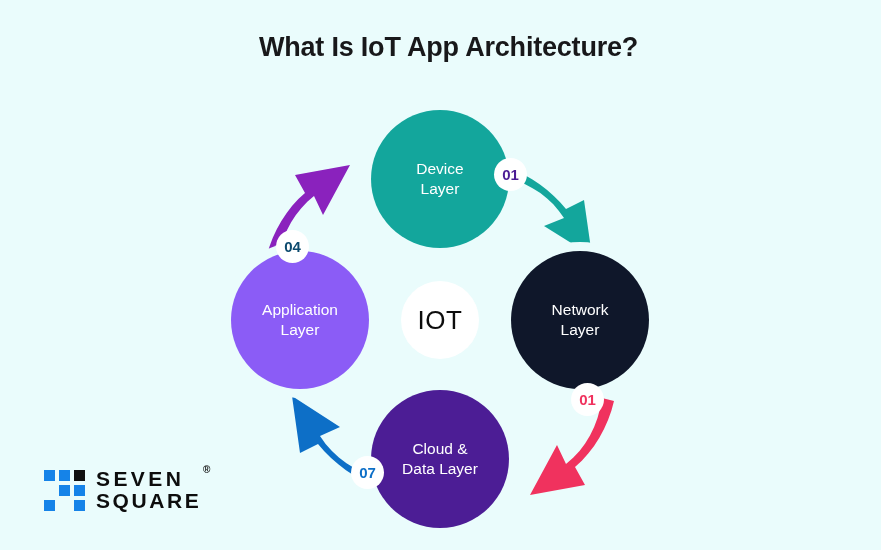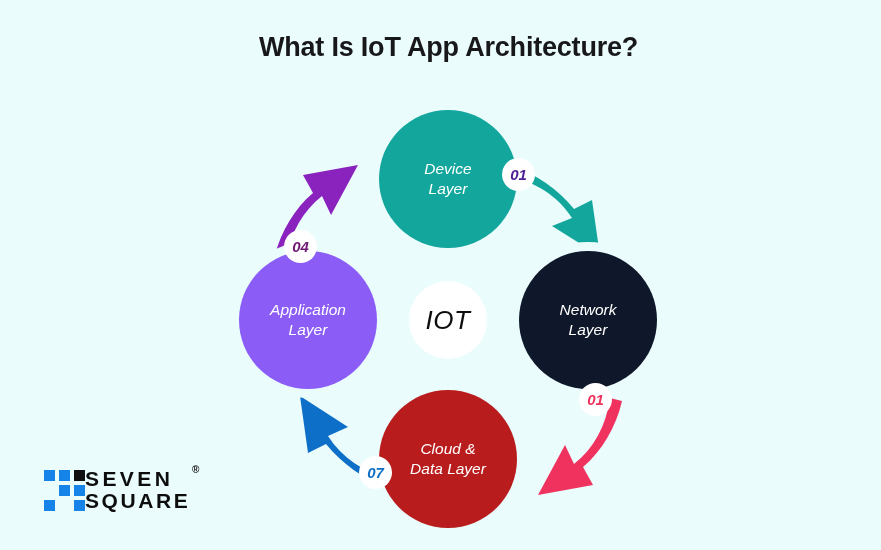--- a/index.html
+++ b/index.html
@@ -19,22 +19,22 @@
     font-size:27px;
     font-weight:bold;
     color:#18181a;
     letter-spacing:-0.2px;
     padding-left:16px;
   }
 
   
   #diagram {
     position:absolute;
-    left:208px; top:96px;
-    width:481px; height:454px;font-style:italic;
+    left:200px; top:96px;
+    width:481px; height:454px;
   }
   #diagram svg { display:block; }
 
   
   .node {
     position:absolute;
     width:138px; height:138px;
     border-radius:50%;
     display:flex;
     align-items:center;
@@ -45,21 +45,21 @@
     line-height:1.28;
     z-index:6;
   }
   .node-label { pointer-events:none; }
 
   
   .node.halo { box-shadow:0 0 0 9px #eafcfc; }
 
   #node-device      { left:171px; top:14px;  background:#13a69c; }
   #node-network     { left:311px; top:155px; background:#0f172a; }
-  #node-cloud       { left:171px; top:294px; background:#b91c1c; }
+  #node-cloud       { left:171px; top:294px; background:#4c1d95; }
   #node-application { left:31px;  top:155px; background:#8b5cf6; }
 
   
   #center-hub {
     position:absolute;
     left:171px; top:155px;
     width:138px; height:138px;
     z-index:4;
   }
   #iot-core {
@@ -87,37 +87,37 @@
     display:flex;
     align-items:center;
     justify-content:center;
     font-size:15px;
     font-weight:bold;
     z-index:9;
   }
   #badge-01 { left:294px; top:62px;  color:#4c1d95; }
   #badge-02 { left:371px; top:287px; color:#f0325e; }
   #badge-03 { left:151px; top:360px; color:#0d6fc7; }
-  #badge-04 { left:76px;  top:134px; color:#701a75; }
+  #badge-04 { left:76px;  top:134px; color:#0c4a6e; }
 
   
   #arrows {
     position:absolute;
     left:0; top:0;
     width:481px; height:454px;
     z-index:5;
   }
 
   
   #logo {
     position:absolute;
     left:44px; bottom:38px;
     display:flex;
     align-items:center;
-    gap:0;
+    gap:11px;
   }
   #logo-mark {
     display:grid;
     grid-template-columns:repeat(3, 11px);
     grid-template-rows:repeat(3, 11px);
     gap:4px;
   }
   .lm-cell { width:11px; height:11px; }
   .lm-blue  { background:#1583e8; }
   .lm-black { background:#101010; }

